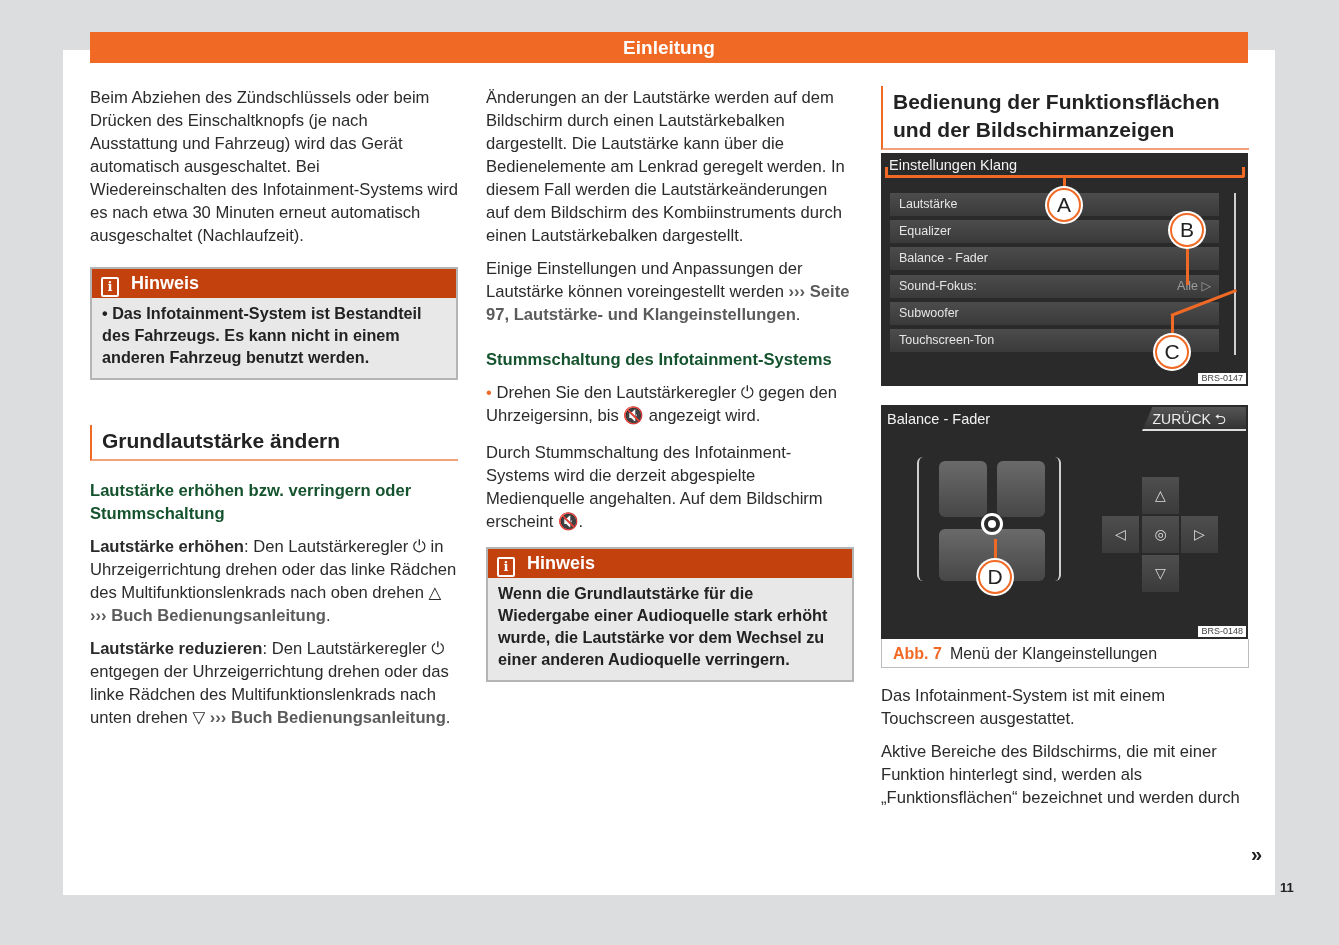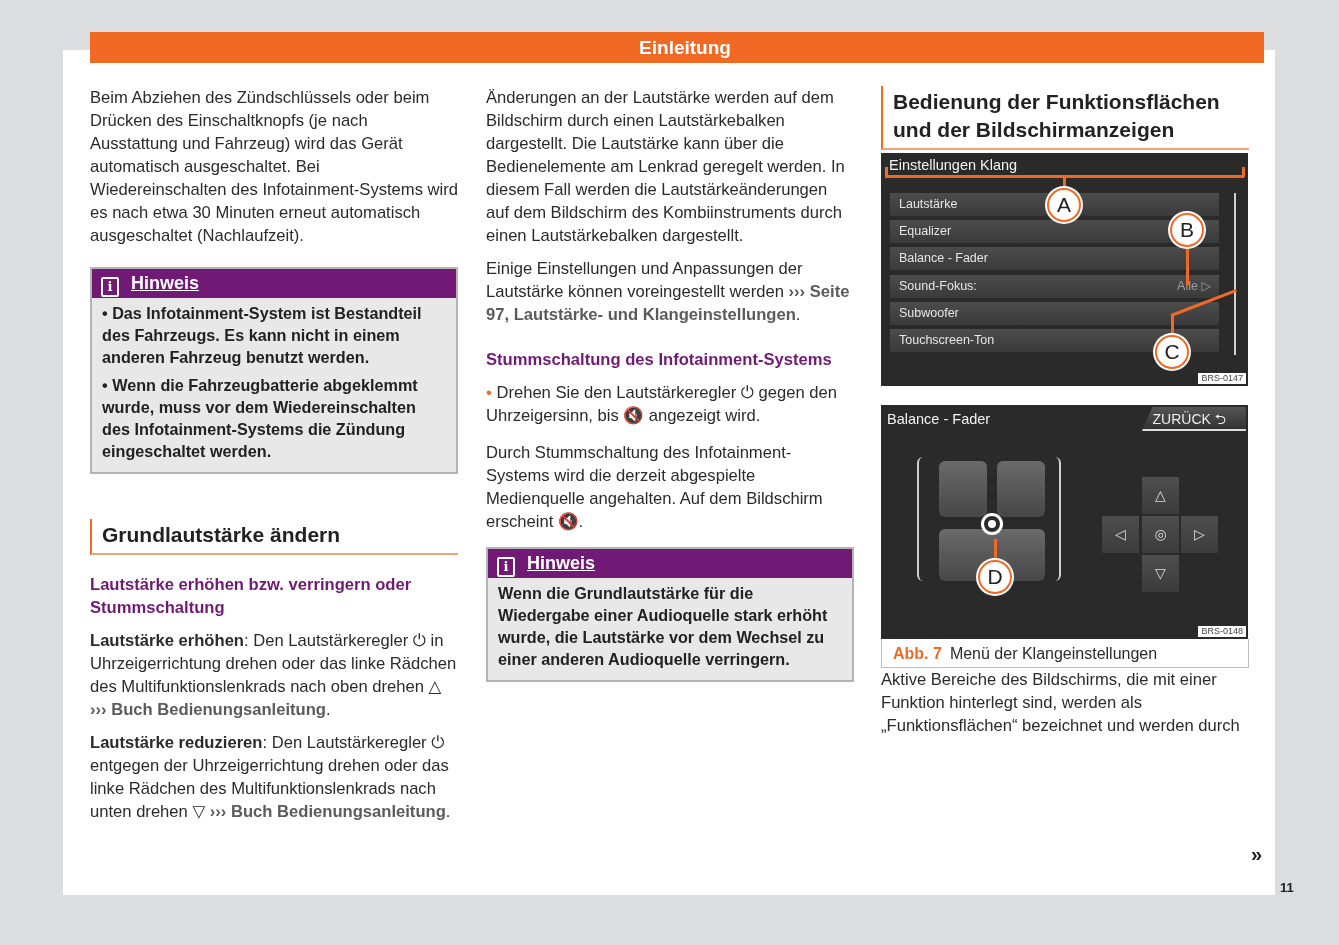--- a/index.html
+++ b/index.html
@@ -1,36 +1,36 @@
 <!DOCTYPE html>
 <html><head>
 <meta charset="utf-8">
 <style>
   html,body{margin:0;padding:0;}
   body{width:1339px;height:945px;background:#dcdddf;position:relative;overflow:hidden;
        font-family:"Liberation Sans","DejaVu Sans",sans-serif;color:#2b2b2b;}
   .page{position:absolute;left:63px;top:50px;width:1212px;height:845px;background:#ffffff;}
   .topbar{position:absolute;left:90px;top:32px;width:1158px;height:31px;background:#f06a26;
-          color:#fff;font-weight:bold;font-size:19px;text-align:center;line-height:31px;padding-left:16px;}
+          color:#fff;font-weight:bold;font-size:19px;text-align:center;line-height:31px;}
   .col{position:absolute;top:86px;font-size:16.6px;line-height:23px;}
   .col1{left:90px;width:368px;}
   .col2{left:486px;width:368px;}
   .col3{left:881px;width:368px;}
   p{margin:0 0 10px 0;}
   .b{font-weight:bold;}
   .link{font-weight:bold;color:#5b5b5b;}
   .hinweis{border:2px solid #b4b4b4;background:#e8e8e8;margin:0;}
-  .hinweis .hh{background:#701a75;color:#fff;font-weight:bold;font-size:18px;height:29px;line-height:29px;padding-left:9px;text-decoration:underline;}
+  .hinweis .hh{background:#c2410c;color:#fff;font-weight:bold;font-size:18px;height:29px;line-height:29px;padding-left:9px;}
   .hinweis .hh .ico{display:inline-block;width:14px;height:16px;border:2px solid #fff;border-radius:2px;
         font-size:13px;line-height:16px;text-align:center;margin-right:12px;vertical-align:-2px;font-family:"DejaVu Serif",serif;}
   .hinweis .hb{padding:4px 10px 4px 10px;font-weight:bold;font-size:16.2px;line-height:22px;color:#222;}
   .hinweis .hb p{margin:0 0 6px 0;}
   .sec-title{border-left:2px solid #f06a26;border-bottom:2px solid #f2a27a;padding:2px 0 4px 10px;
              font-weight:bold;font-size:21px;line-height:28px;color:#222;}
-  .sub{font-weight:bold;font-size:16.6px;line-height:23px;color:#701a75;}
+  .sub{font-weight:bold;font-size:16.6px;line-height:23px;color:#14532d;}
   .dot{color:#f06a26;}
   .fig{position:relative;background:#2a2a2a;overflow:hidden;}
   .cap{border:1px solid #bdbdbd;border-top:none;padding:4px 10px 3px 11px;font-size:16px;line-height:21px;}
   .cap .abb{color:#f06a26;font-weight:bold;margin-right:8px;}
   .tag{position:absolute;right:2px;bottom:2px;background:#fff;color:#444;font-size:9px;padding:0 3px;line-height:11px;}
   .klang-title{position:absolute;left:8px;top:1px;color:#f2f2f2;font-size:14.5px;}
   .row{position:absolute;left:9px;width:329px;height:23px;background:linear-gradient(#4c4c4c,#3a3a3a);
        color:#e6e6e6;font-size:12.5px;line-height:23px;padding-left:9px;box-sizing:border-box;}
   .row .val{position:absolute;right:8px;color:#9d9d9d;}
   .marker{position:absolute;width:30px;height:30px;border-radius:50%;border:2.5px solid #f06a26;background:#fff;
@@ -54,21 +54,20 @@
 
 <div class="col col1">
   <p>Beim Abziehen des Zündschlüssels oder beim Drücken des Einschaltknopfs (je nach Ausstattung und Fahrzeug) wird das Gerät automatisch ausgeschaltet. Bei Wiedereinschalten des Infotainment-Systems wird es nach etwa 30 Minuten erneut automatisch ausgeschaltet (Nachlaufzeit).</p>
 
   <div class="hinweis" style="margin-top:20px;">
     <div class="hh">
       <span class="ico">i</span><span>Hinweis</span>
     </div>
     <div class="hb">
       <p>• Das Infotainment-System ist Bestandteil des Fahrzeugs. Es kann nicht in einem anderen Fahrzeug benutzt werden.</p>
-      <p>• Wenn die Fahrzeugbatterie abgeklemmt wurde, muss vor dem Wiedereinschalten des Infotainment-Systems die Zündung eingeschaltet werden.</p>
     </div>
   </div>
 
   <div class="sec-title" style="margin-top:45px;">Grundlautstärke ändern</div>
 
   <p class="sub" style="margin-top:18px;">Lautstärke erhöhen bzw. verringern oder Stummschaltung</p>
 
   <p>
     <span class="b">Lautstärke erhöhen</span><span>: Den Lautstärkeregler ⏻ in Uhrzeigerrichtung drehen oder das linke Rädchen des Multifunktionslenkrads nach oben drehen △ </span><span class="link">››› Buch Bedienungsanleitung</span><span>.</span>
   </p>
@@ -149,17 +148,18 @@
     <div class="pad" style="left:261px;top:111px;">◎</div>
     <div class="pad" style="left:300px;top:111px;">▷</div>
     <div class="pad" style="left:261px;top:150px;">▽</div>
 
     <div class="tag">BRS-0148</div>
   </div>
   <div class="cap">
     <span class="abb">Abb. 7</span><span>Menü der Klangeinstellungen</span>
   </div>
 
+  <p style="margin-top:16px;">Das Infotainment-System ist mit einem Touchscreen ausgestattet.</p>
   <p>Aktive Bereiche des Bildschirms, die mit einer Funktion hinterlegt sind, werden als „Funktionsflächen“ bezeichnet und werden durch</p>
 </div>
 
 <div class="cont">»</div>
 <div class="pagenum">11</div>
 
 </body></html>

